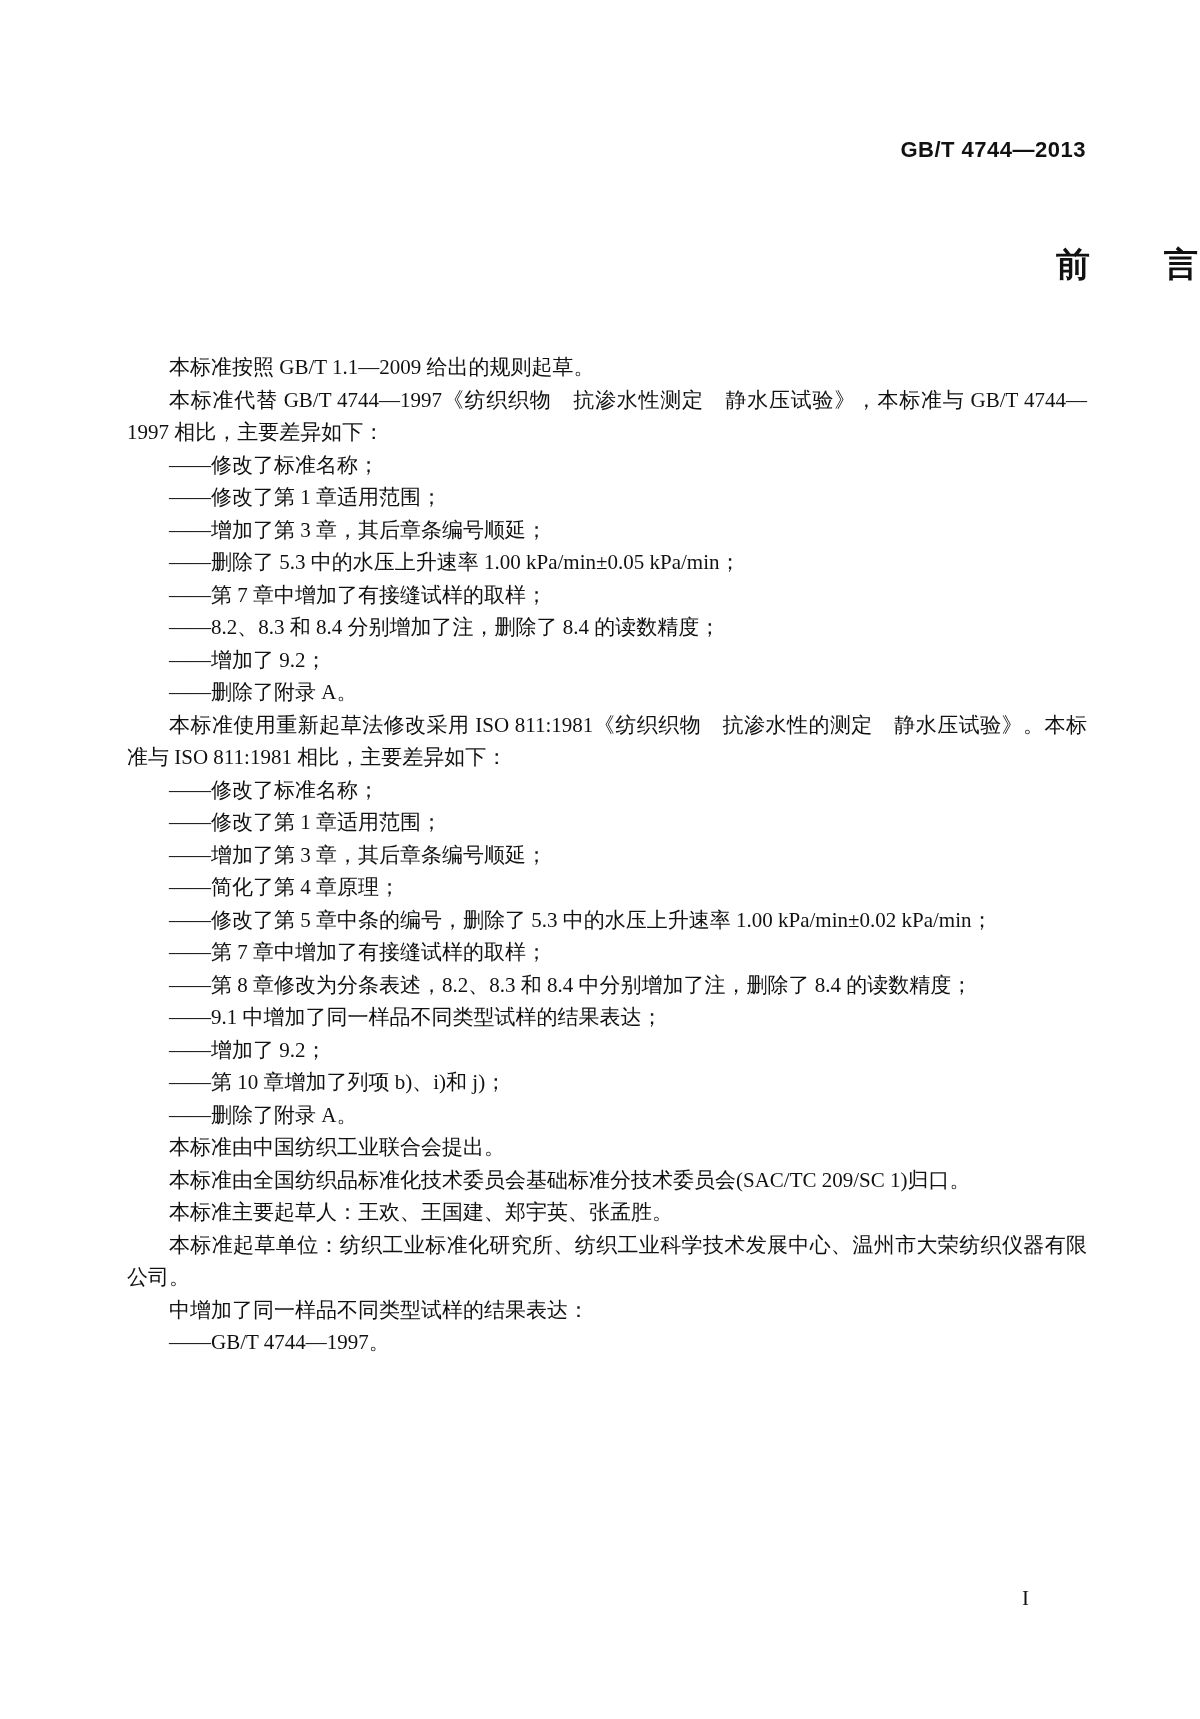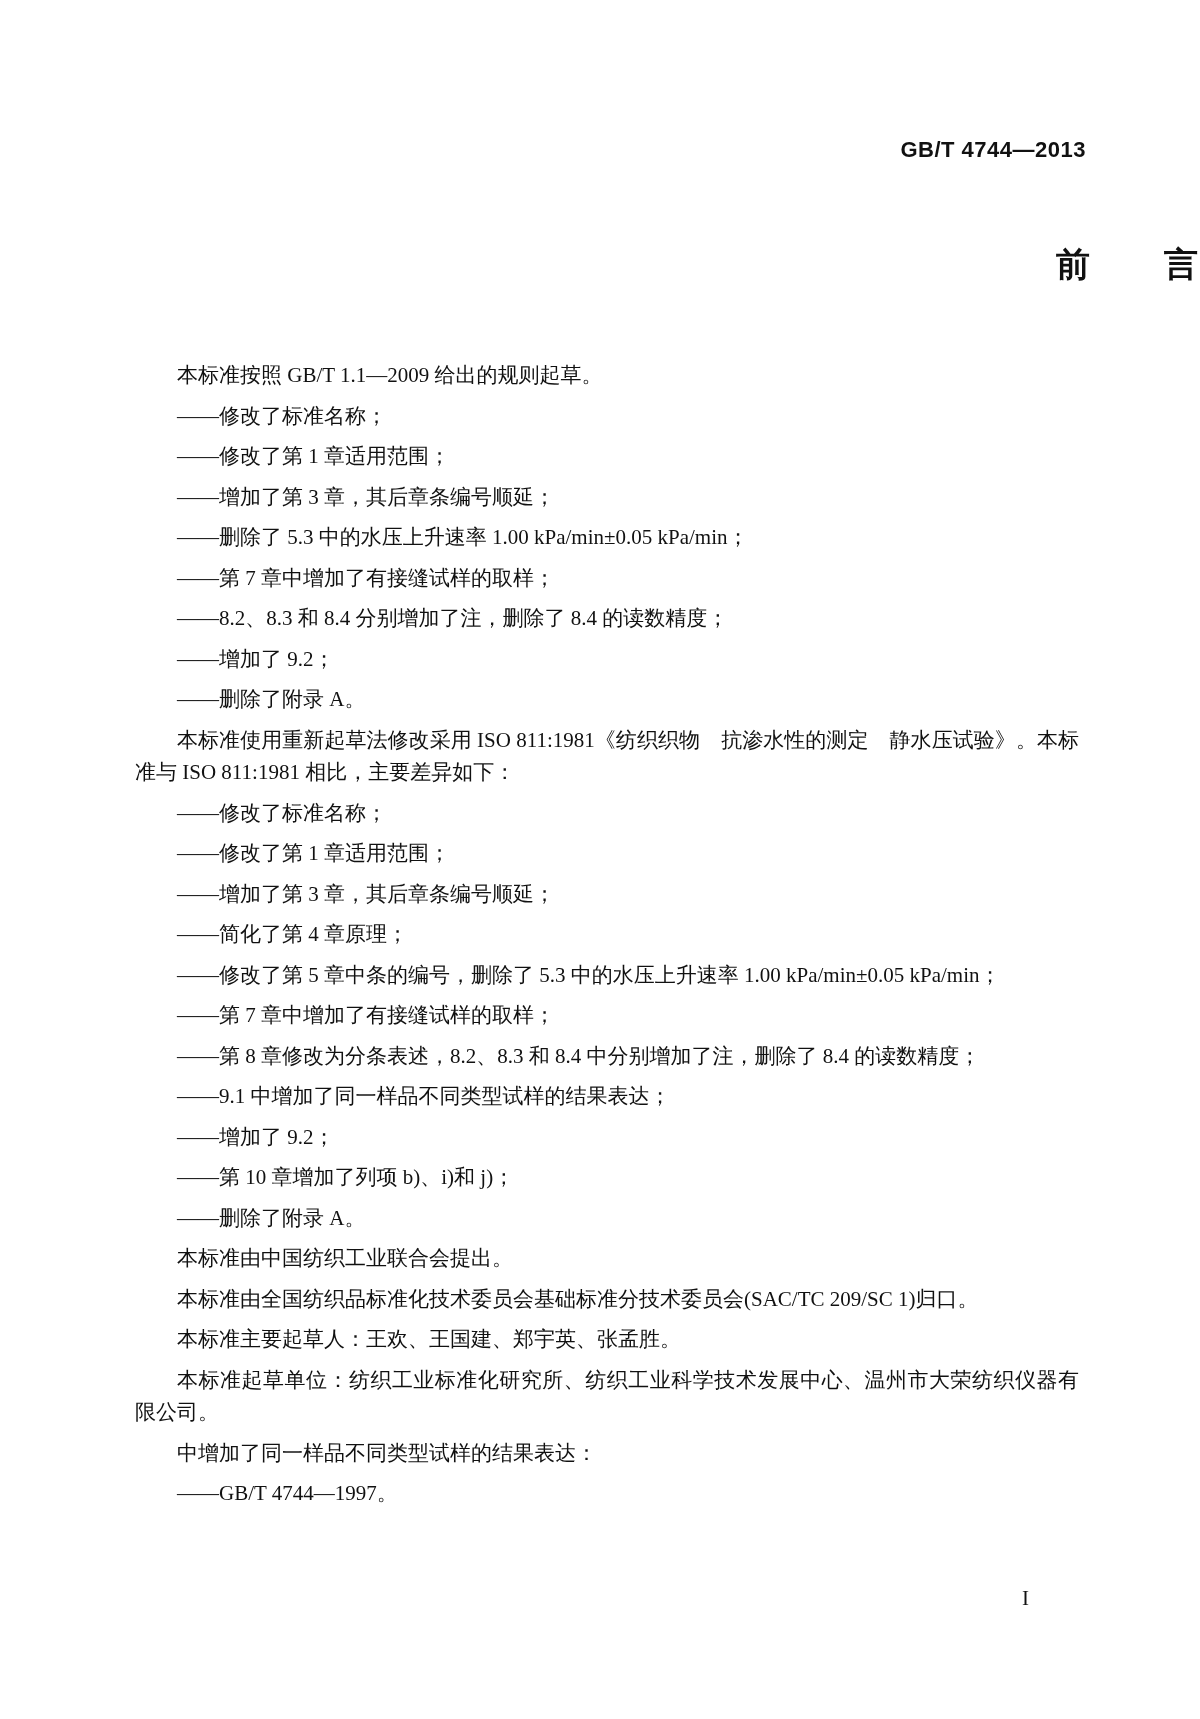--- a/index.html
+++ b/index.html
@@ -38,21 +38,21 @@
     position: absolute;
     left: 127px;
     top: 351px;
     width: 960px;
     font-size: 21px;
     line-height: 32.5px;
     text-align: justify;
     text-justify: inter-ideograph;
   }
   .para {
-    margin: 8px;
+    margin: 0;
     padding: 0;
     text-indent: 2em;
   }
   .page-number {
     position: absolute;
     top: 1586px;
     left: 1022px;
     font-size: 21px;
     font-family: "Liberation Serif", "DejaVu Serif", serif;
   }
@@ -60,34 +60,35 @@
 </head>
 <body>
 
 <div class="page">
   <div class="standard-code">GB/T 4744—2013</div>
 
   <div class="page-title">前　　言</div>
 
   <div class="body-text">
       <p class="para">本标准按照 GB/T 1.1—2009 给出的规则起草。</p>
+      <p class="para">本标准代替 GB/T 4744—1997《纺织织物　抗渗水性测定　静水压试验》，本标准与 GB/T 4744—1997 相比，主要差异如下：</p>
       <p class="para">——修改了标准名称；</p>
       <p class="para">——修改了第 1 章适用范围；</p>
       <p class="para">——增加了第 3 章，其后章条编号顺延；</p>
       <p class="para">——删除了 5.3 中的水压上升速率 1.00 kPa/min±0.05 kPa/min；</p>
       <p class="para">——第 7 章中增加了有接缝试样的取样；</p>
       <p class="para">——8.2、8.3 和 8.4 分别增加了注，删除了 8.4 的读数精度；</p>
       <p class="para">——增加了 9.2；</p>
       <p class="para">——删除了附录 A。</p>
       <p class="para">本标准使用重新起草法修改采用 ISO 811:1981《纺织织物　抗渗水性的测定　静水压试验》。本标准与 ISO 811:1981 相比，主要差异如下：</p>
       <p class="para">——修改了标准名称；</p>
       <p class="para">——修改了第 1 章适用范围；</p>
       <p class="para">——增加了第 3 章，其后章条编号顺延；</p>
       <p class="para">——简化了第 4 章原理；</p>
-      <p class="para">——修改了第 5 章中条的编号，删除了 5.3 中的水压上升速率 1.00 kPa/min±0.05 kPa/min；</p>
+      <p class="para">——修改了第 5 章中条的编号，删除了 5.3 中的水压上升速率 1.00 kPa/min±0.02 kPa/min；</p>
       <p class="para">——第 7 章中增加了有接缝试样的取样；</p>
       <p class="para">——第 8 章修改为分条表述，8.2、8.3 和 8.4 中分别增加了注，删除了 8.4 的读数精度；</p>
       <p class="para">——9.1 中增加了同一样品不同类型试样的结果表达；</p>
       <p class="para">——增加了 9.2；</p>
       <p class="para">——第 10 章增加了列项 b)、i)和 j)；</p>
       <p class="para">——删除了附录 A。</p>
       <p class="para">本标准由中国纺织工业联合会提出。</p>
       <p class="para">本标准由全国纺织品标准化技术委员会基础标准分技术委员会(SAC/TC 209/SC 1)归口。</p>
       <p class="para">本标准主要起草人：王欢、王国建、郑宇英、张孟胜。</p>
       <p class="para">本标准起草单位：纺织工业标准化研究所、纺织工业科学技术发展中心、温州市大荣纺织仪器有限公司。</p>

